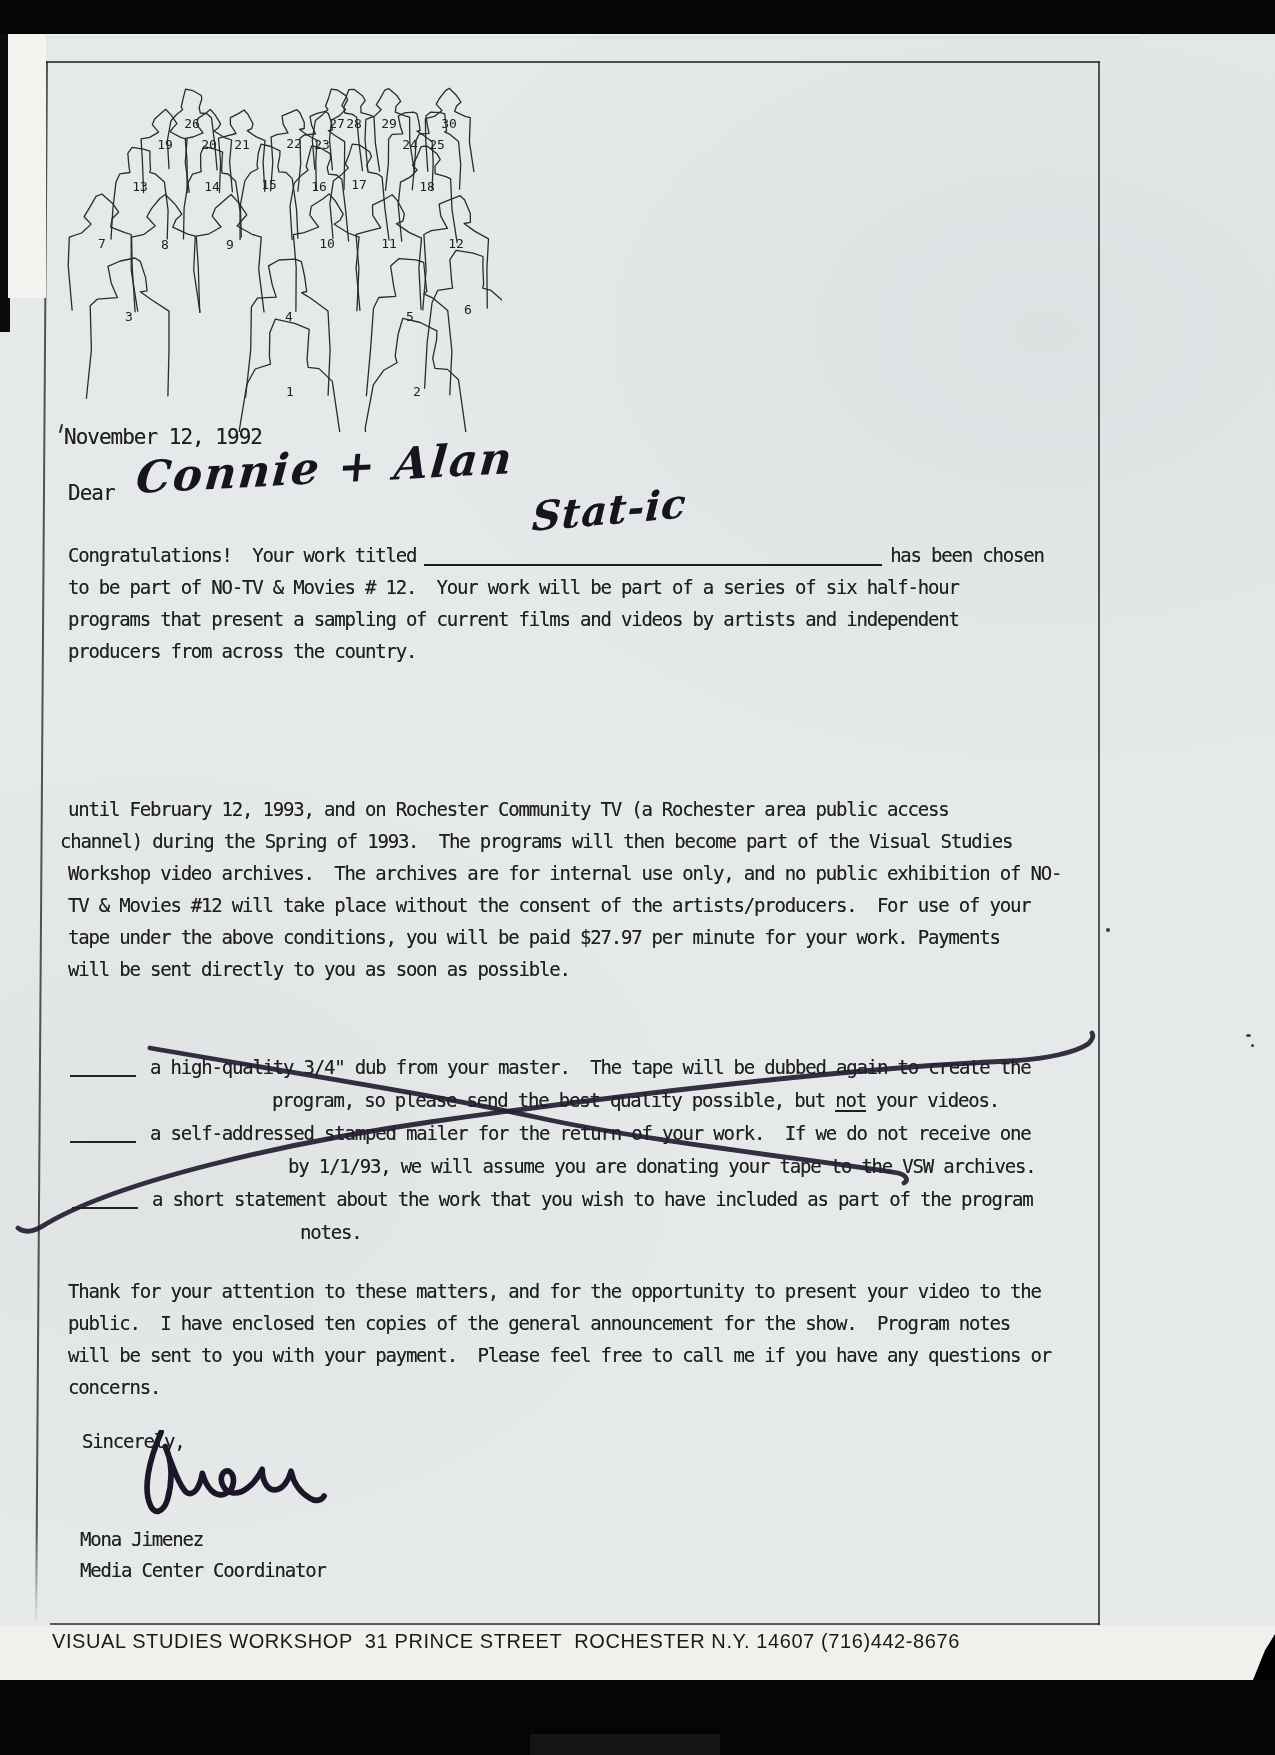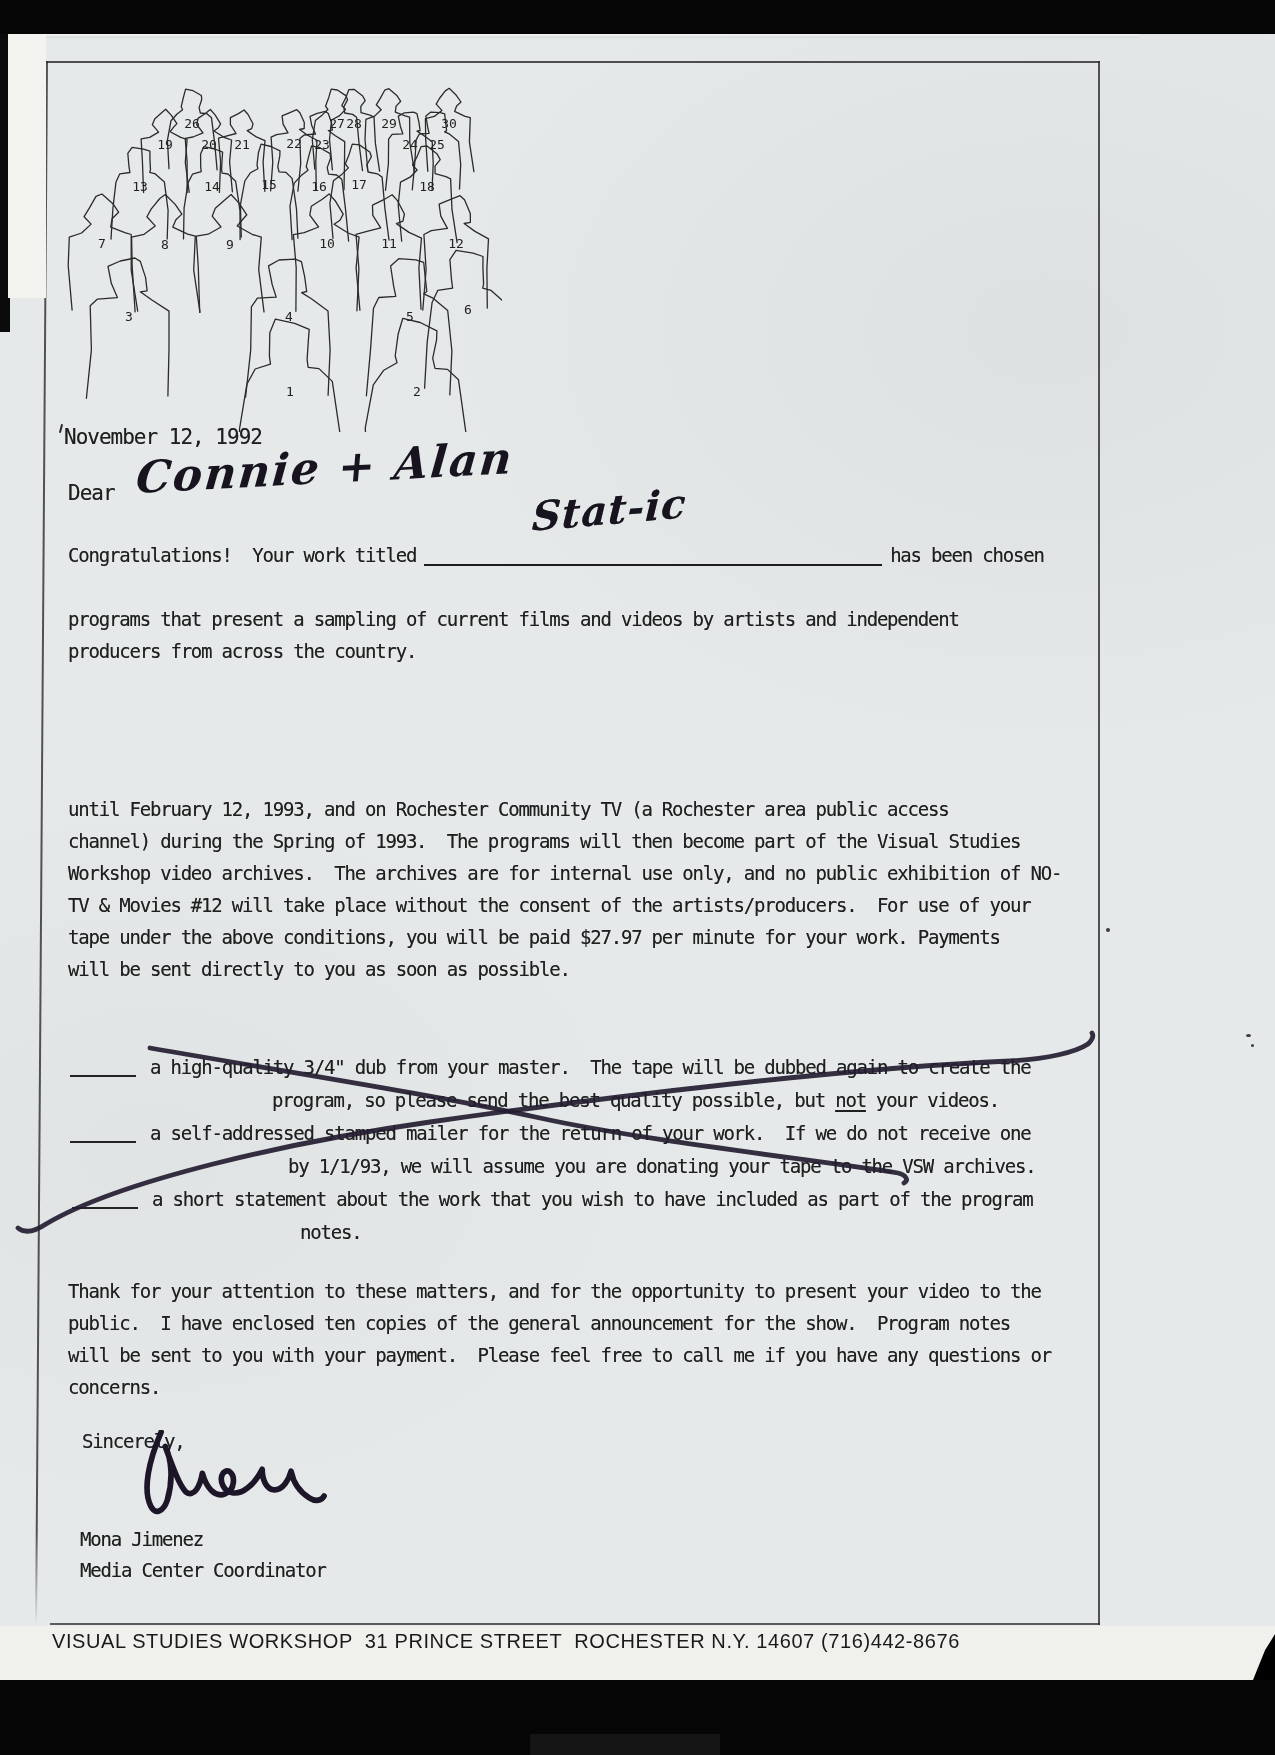--- a/index.html
+++ b/index.html
@@ -143,25 +143,26 @@
     <div class="ln big" style="left:68px;top:444px;">Dear</div>
     <div class="hand hand-name">Connie + Alan</div>
 
     <div class="ln titleline" style="left:68px;top:506px;">
       <span>Congratulations!  Your work titled</span>
       <span class="titleblank">
         <span class="hand hand-title">Stat-ic</span>
       </span>
       <span>has been chosen</span>
     </div>
+    <div class="ln" style="left:68px;top:538px;">to be part of NO-TV &amp; Movies # 12.  Your work will be part of a series of six half-hour</div>
     <div class="ln" style="left:68px;top:570px;">programs that present a sampling of current films and videos by artists and independent</div>
     <div class="ln" style="left:68px;top:602px;">producers from across the country.</div>
 
     <div class="ln" style="left:68px;top:760px;">until February 12, 1993, and on Rochester Community TV (a Rochester area public access</div>
-    <div class="ln" style="left:68px;top:792px;">channel) during the Spring of 1993.  The programs will then become part of the Visual Studies</div>
+    <div class="ln" style="left:60px;top:792px;">channel) during the Spring of 1993.  The programs will then become part of the Visual Studies</div>
     <div class="ln" style="left:68px;top:824px;">Workshop video archives.  The archives are for internal use only, and no public exhibition of NO-</div>
     <div class="ln" style="left:68px;top:856px;">TV &amp; Movies #12 will take place without the consent of the artists/producers.  For use of your</div>
     <div class="ln" style="left:68px;top:888px;">tape under the above conditions, you will be paid $27.97 per minute for your work. Payments</div>
     <div class="ln" style="left:68px;top:920px;">will be sent directly to you as soon as possible.</div>
 
     <div class="ln" style="left:70px;top:1018px;"><span class="blank"></span><span>a high-quality 3/4" dub from your master.  The tape will be dubbed again to create the</span></div>
     <div class="ln" style="left:272px;top:1051px;"><span>program, so please send the best quality possible, but </span><span class="u">not</span><span> your videos.</span></div>
     <div class="ln" style="left:70px;top:1084px;"><span class="blank"></span><span>a self-addressed stamped mailer for the return of your work.  If we do not receive one</span></div>
     <div class="ln" style="left:288px;top:1117px;">by 1/1/93, we will assume you are donating your tape to the VSW archives.</div>
     <div class="ln" style="left:72px;top:1150px;"><span class="blank"></span><span>a short statement about the work that you wish to have included as part of the program</span></div>

